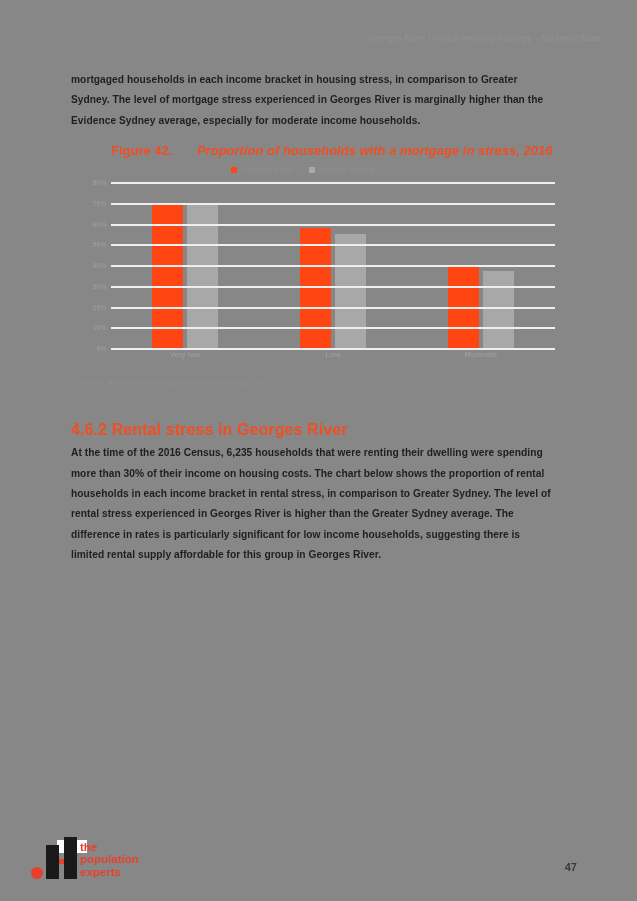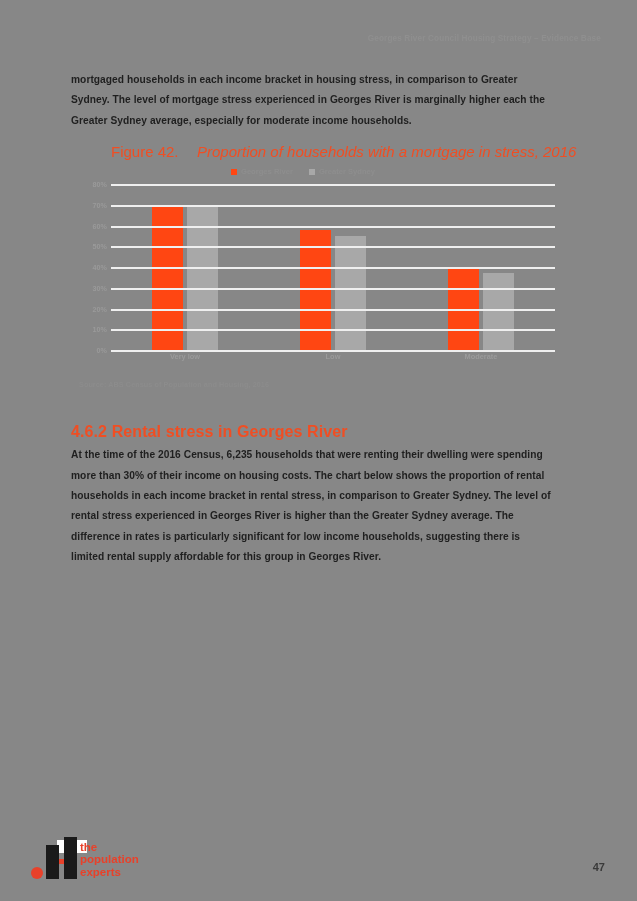--- a/index.html
+++ b/index.html
@@ -48,22 +48,22 @@
     color: #1f1f1f;
     letter-spacing: 0.05px;
   }
 
   
   .figure {
     margin-top: 12px;
     position: relative;
   }
   .figure-caption {
-    font-size: 15px;
-    font-weight: normal;
+    font-size: 13px;
+    font-weight: bold;
     font-style: italic;
     color: #F04E23;
     white-space: nowrap;
     margin-left: 40px;
   }
   .figure-caption .fig-num {
     font-style: normal;
     display: inline-block;
     width: 86px;
   }
@@ -187,37 +187,37 @@
   
   .footer-logo {
     position: absolute;
     left: 30px;
     bottom: 18px;
     width: 112px;
     height: 46px;
   }
   .page-number {
     position: absolute;
-    right: 32px;
+    right: 60px;
     bottom: 28px;
     font-size: 11px;
     font-weight: bold;
     color: #3a3a3a;
   }
 </style>
 </head>
 <body>
 
 <div class="page">
 
   <div class="running-header">Georges River Council Housing Strategy – Evidence Base</div>
 
   <div class="content">
 
-    <p class="body-text">mortgaged households in each income bracket in housing stress, in comparison to Greater Sydney. The level of mortgage stress experienced in Georges River is marginally higher each the Greater Sydney average, especially for moderate income households.</p>
+    <p class="body-text">mortgaged households in each income bracket in housing stress, in comparison to Greater Sydney. The level of mortgage stress experienced in Georges River is marginally higher than the Evidence Sydney average, especially for moderate income households.</p>
 
     <div class="figure">
 
       <div class="figure-caption">
         <span class="fig-num">Figure 42.</span><span>Proportion of households with a mortgage in stress, 2016</span>
       </div>
 
       <div class="legend">
         <span class="legend-item">
           <span class="legend-swatch" style="background: rgb(255, 70, 18);"></span>

